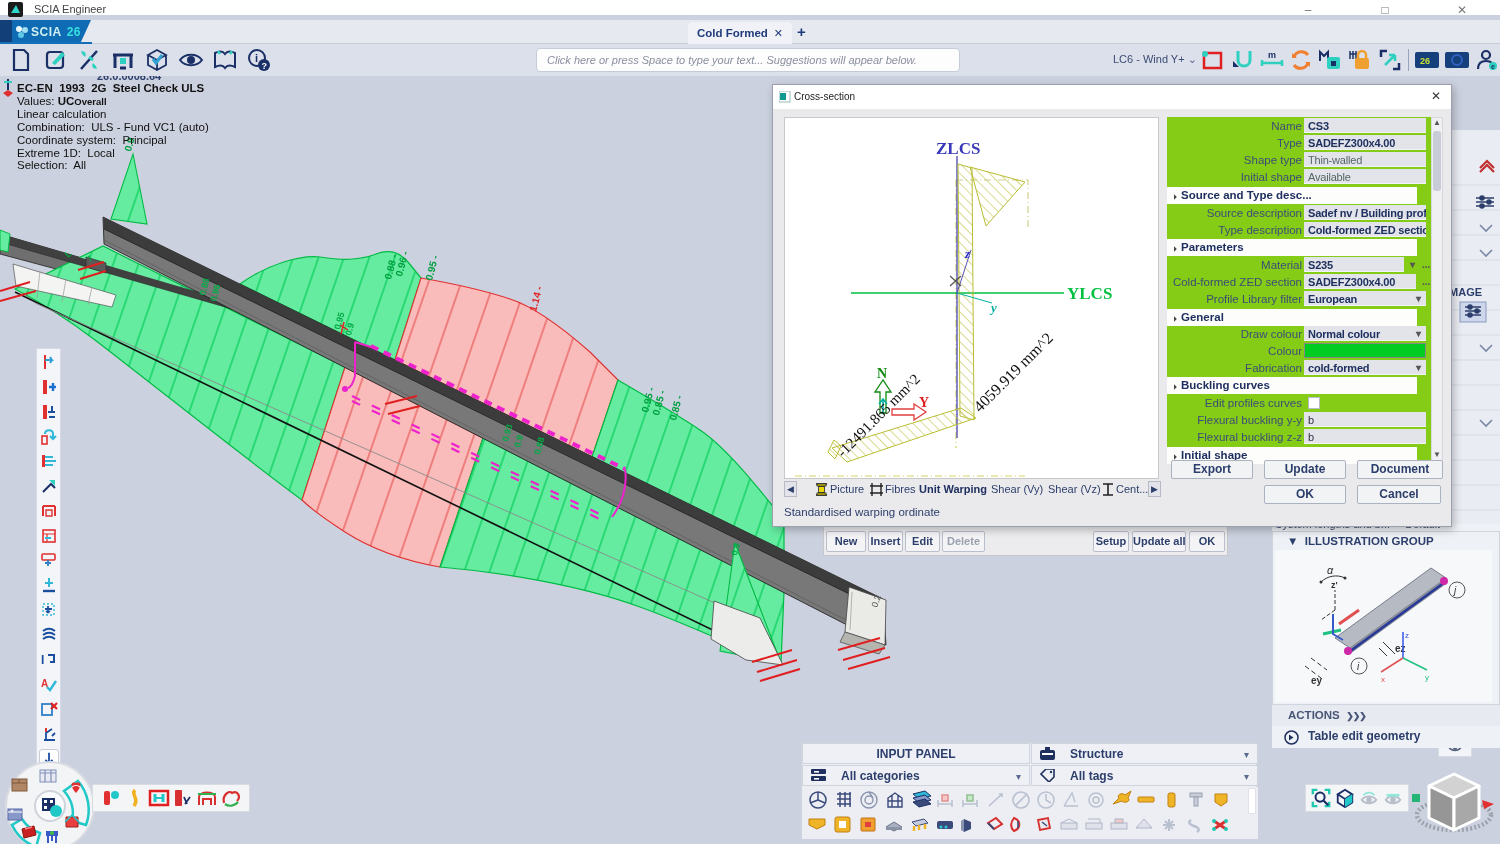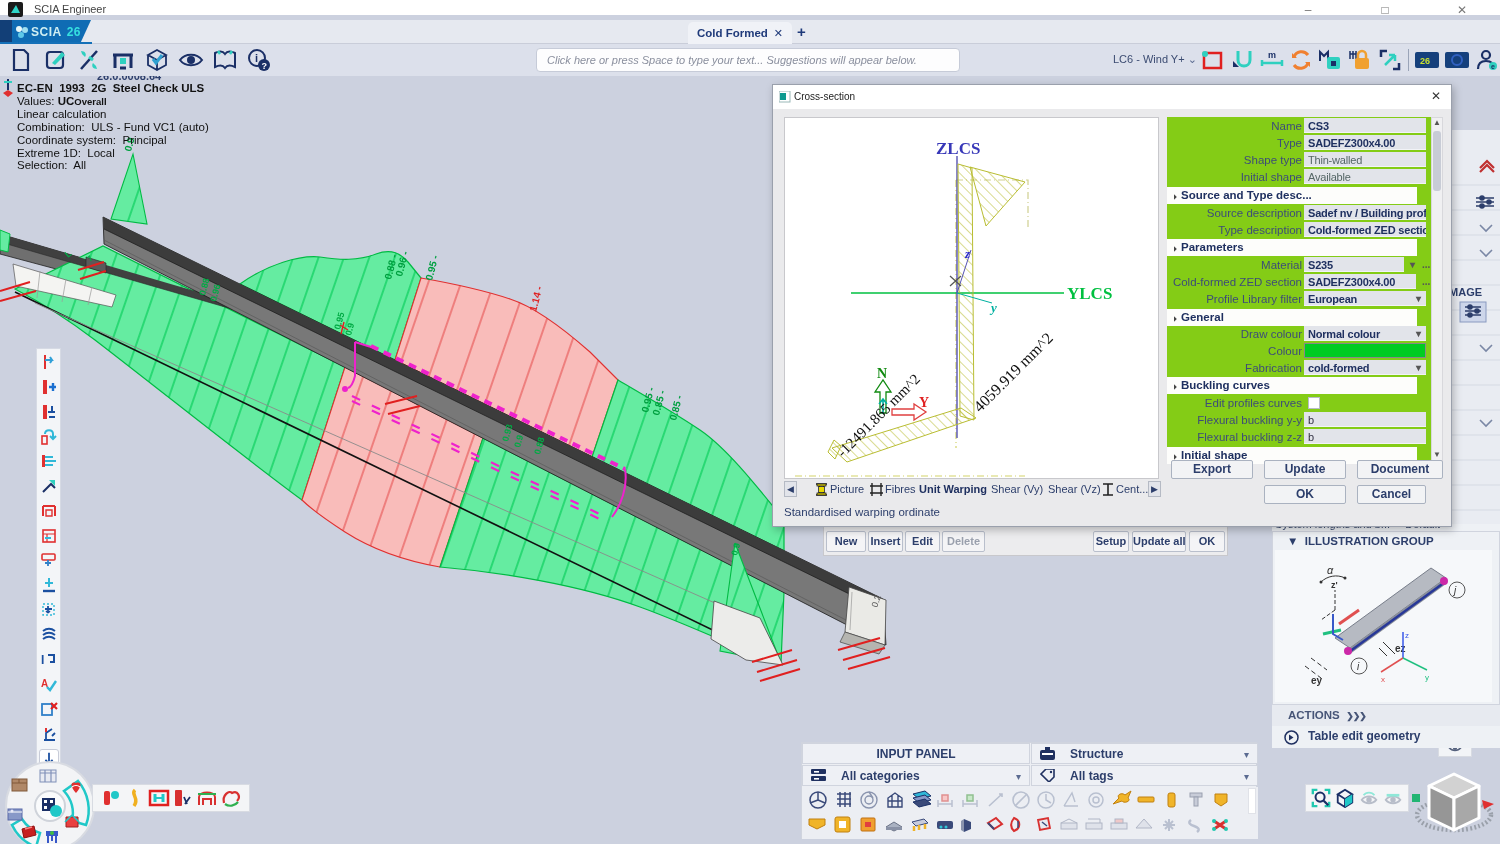--- a/index.html
+++ b/index.html
@@ -899,16 +899,16 @@
     </div>
     <div id="pscroll">
       <div style="position:absolute;left:0;top:0;width:10px;height:12px;text-align:center;font-size:8px;color:#555">▲</div>
       <div style="position:absolute;left:1px;top:13px;width:8px;height:60px;background:#c8ccd6;border-radius:3px"></div>
       <div style="position:absolute;left:0;bottom:0;width:10px;height:12px;text-align:center;font-size:8px;color:#555">▼</div>
     </div>
     <div class="dbtn" style="left:398px; top:375px; width:82px">Export</div>
     <div class="dbtn" style="left:491px; top:375px; width:82px">Update</div>
     <div class="dbtn" style="left:584px; top:375px; width:86px">Document</div>
     <div class="dbtn" style="left:491px; top:400px; width:82px">OK</div>
-    <div class="dbtn" style="left:584px; top:400px; width:69px">Cancel</div>
+    <div class="dbtn" style="left:584px; top:400px; width:84px">Cancel</div>
   </div>
 
 </div>
 
 </body></html>

